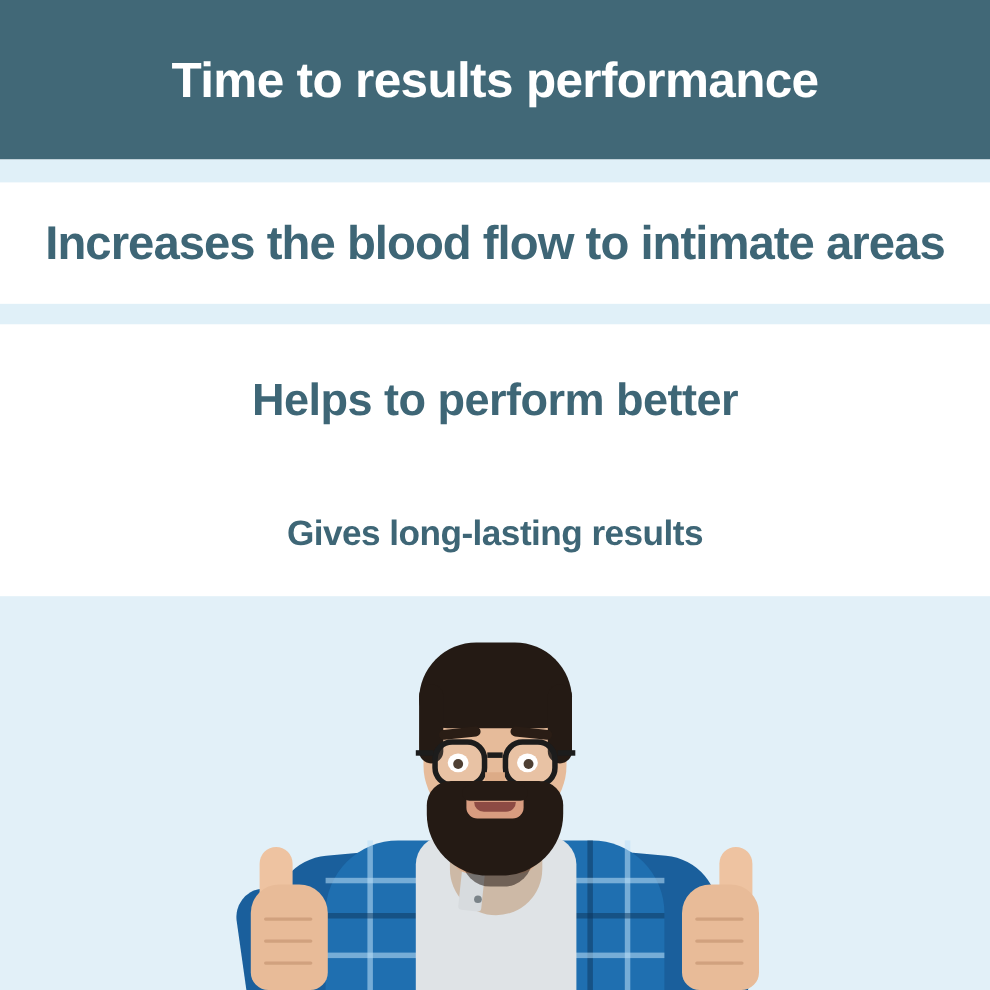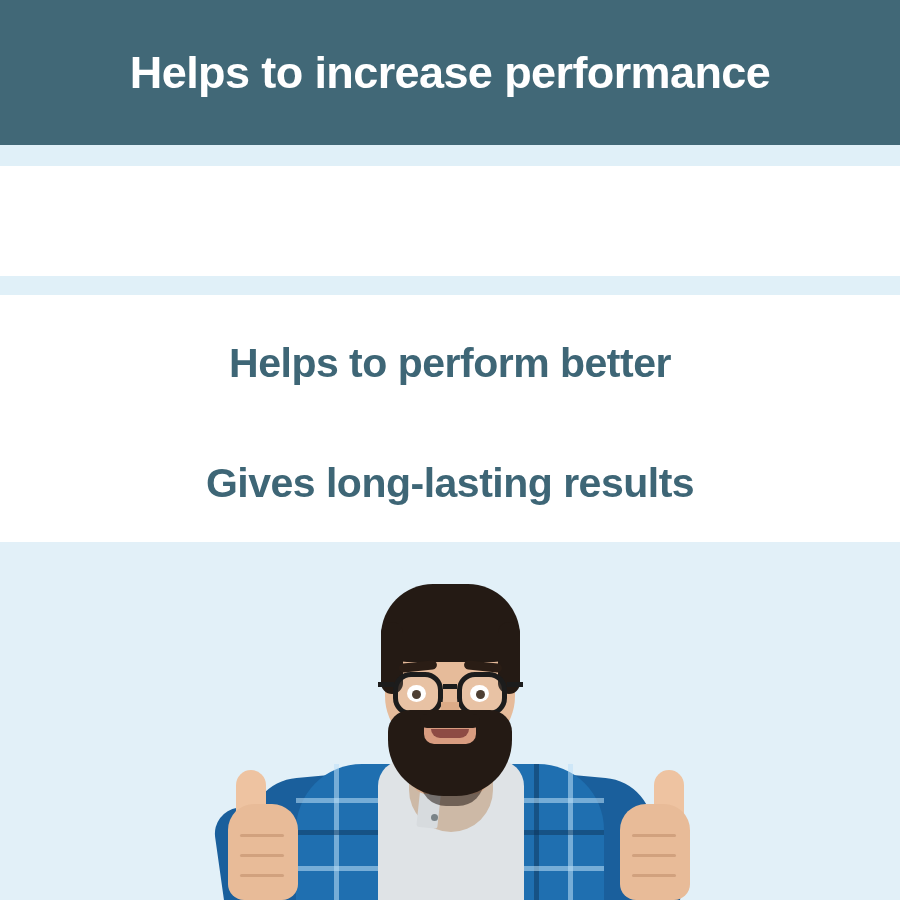--- a/index.html
+++ b/index.html
@@ -69,21 +69,21 @@
   .benefit-text {
     color: #3e6676;
     font-weight: bold;
     line-height: 1;
     text-align: center;
     white-space: nowrap;
     letter-spacing: -0.5px;
   }
   #row-0 .benefit-text { font-size: 43px; letter-spacing: -0.9px; }
   #row-1 .benefit-text { font-size: 41px; }
-  #row-2 .benefit-text { font-size: 41px; }
+  #row-2 .benefit-text { font-size: 32px; }
 
   
   .photo-area {
     position: absolute;
     left: 0;
     top: 542px;
     width: 900px;
     height: 358px;
     background: #e2f0f8;
     overflow: hidden;
@@ -386,27 +386,30 @@
     background: rgba(190,140,105,0.55);
     border-radius: 2px;
   }
 </style>
 </head>
 <body>
 
 <div id="page">
 
   <div class="header-band">
-    <div class="header-title">Helps to increase performance</div>
+    <div class="header-title">Time to results performance</div>
   </div>
 
   <div class="sep" id="sep-0"></div>
   <div class="sep" id="sep-1"></div>
   <div class="sep" id="sep-2"></div>
 
+  <div class="benefit-row" id="row-0">
+    <div class="benefit-text">Increases the blood flow to intimate areas</div>
+  </div>
 
   <div class="benefit-row" id="row-1">
     <div class="benefit-text">Helps to perform better</div>
   </div>
 
   <div class="benefit-row" id="row-2">
     <div class="benefit-text">Gives long-lasting results</div>
   </div>
 
   <div class="photo-area">

